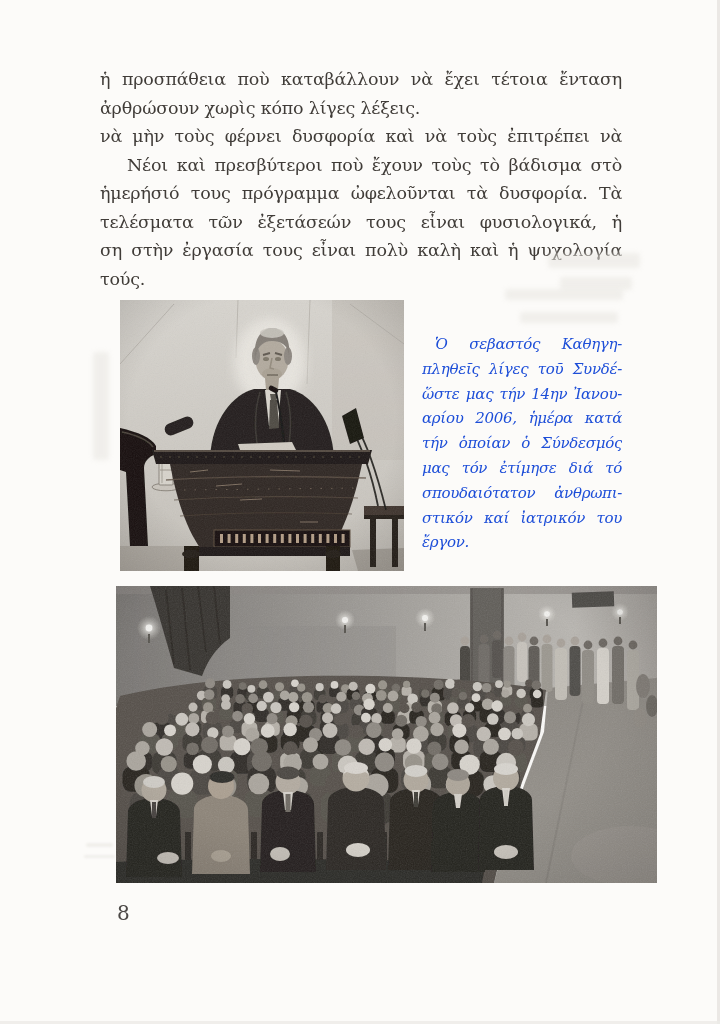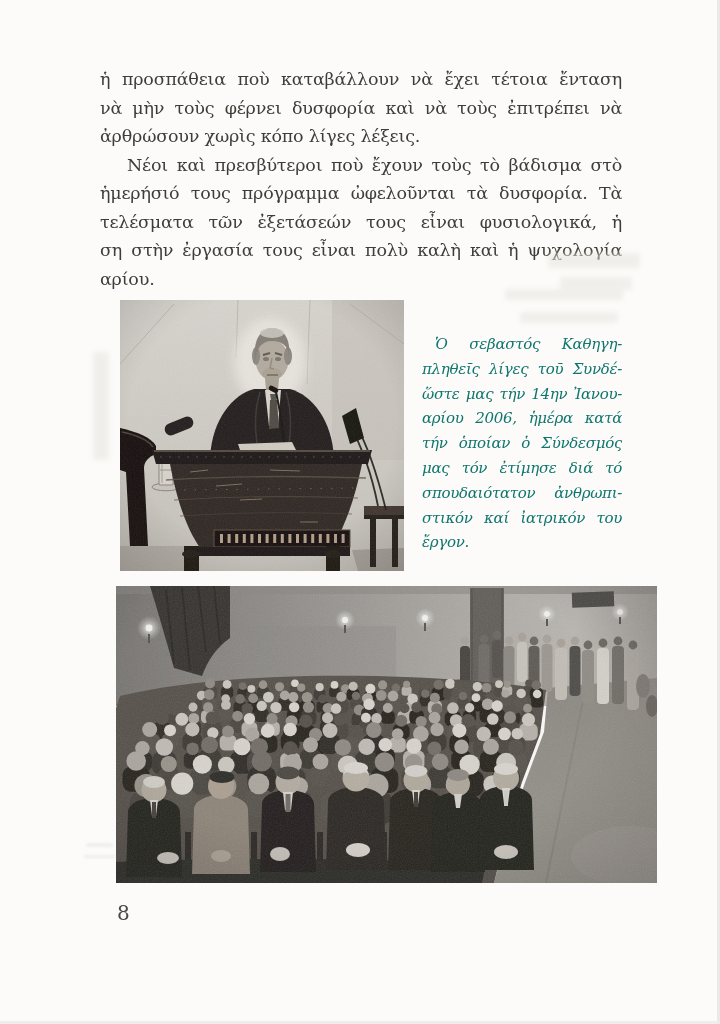--- a/index.html
+++ b/index.html
@@ -21,21 +21,21 @@
   .ind{text-indent:27px;}
 
   .photo{position:absolute;margin:0;padding:0;}
   .photo svg{display:block;}
   .photo-speaker{left:120px;top:300px;width:284px;height:271px;}
   .photo-audience{left:116px;top:586px;width:541px;height:297px;}
 
   .caption{position:absolute;left:422px;top:332px;width:200px;}
   .cap-line{
     height:24.8px;line-height:24.8px;font-size:15px;font-style:italic;
-    letter-spacing:-0.3px;overflow:hidden;text-align:justify;color:#0f766e;
+    letter-spacing:-0.3px;overflow:hidden;text-align:justify;color:#1d4ed8;
   }
   .ind1{text-indent:13px;}
 
   .page-number{position:absolute;left:117px;top:901px;font-size:20px;color:#4c4947;}
 
   .ghost{position:absolute;background:#e7e5e0;filter:blur(2.5px);opacity:.55;border-radius:3px;}
   .g1{left:548px;top:253px;width:92px;height:15px;}
   .g2{left:560px;top:277px;width:72px;height:13px;}
   .g3{left:505px;top:289px;width:118px;height:11px;}
   .g4{left:520px;top:312px;width:98px;height:11px;}
@@ -43,27 +43,27 @@
   .g6{left:86px;top:843px;width:27px;height:4px;filter:blur(1px);}
   .g7{left:84px;top:855px;width:31px;height:3px;filter:blur(1px);}
 </style>
 </head>
 <body>
 
 <div class="page">
 
   <main class="body-text">
     <div class="tline just">ἡ προσπάθεια ποὺ καταβάλλουν νὰ ἔχει τέτοια ἔνταση ὥστε</div>
+    <div class="tline">ἀρθρώσουν χωρὶς κόπο λίγες λέξεις.</div>
     <div class="tline just">νὰ μὴν τοὺς φέρνει δυσφορία καὶ νὰ τοὺς ἐπιτρέπει νὰ</div>
-    <div class="tline">ἀρθρώσουν χωρὶς κόπο λίγες λέξεις.</div>
     <div class="tline just ind">Νέοι καὶ πρεσβύτεροι ποὺ ἔχουν τοὺς τὸ βάδισμα στὸ</div>
     <div class="tline just">ἡμερήσιό τους πρόγραμμα ὠφελοῦνται τὰ δυσφορία. Τὰ ἀπο-</div>
     <div class="tline just">τελέσματα τῶν ἐξετάσεών τους εἶναι φυσιολογικά, ἡ ἀπόδο-</div>
     <div class="tline just">ση στὴν ἐργασία τους εἶναι πολὺ καλὴ καὶ ἡ ψυχολογία</div>
-    <div class="tline">αρίου.</div>
+    <div class="tline">τούς.</div>
   </main>
 
   <figure class="photo photo-speaker">
     <svg width="284" height="271" viewBox="0 0 284 271" xmlns="http://www.w3.org/2000/svg">
       <defs>
         <linearGradient id="p1wall" x1="0" y1="0" x2="0" y2="1">
           <stop offset="0" stop-color="#d7d4ce"></stop>
             <stop offset="1" stop-color="#c5c1ba"></stop>
         </linearGradient>
         <radialGradient id="p1vig" cx="0.5" cy="0.45" r="0.78">

